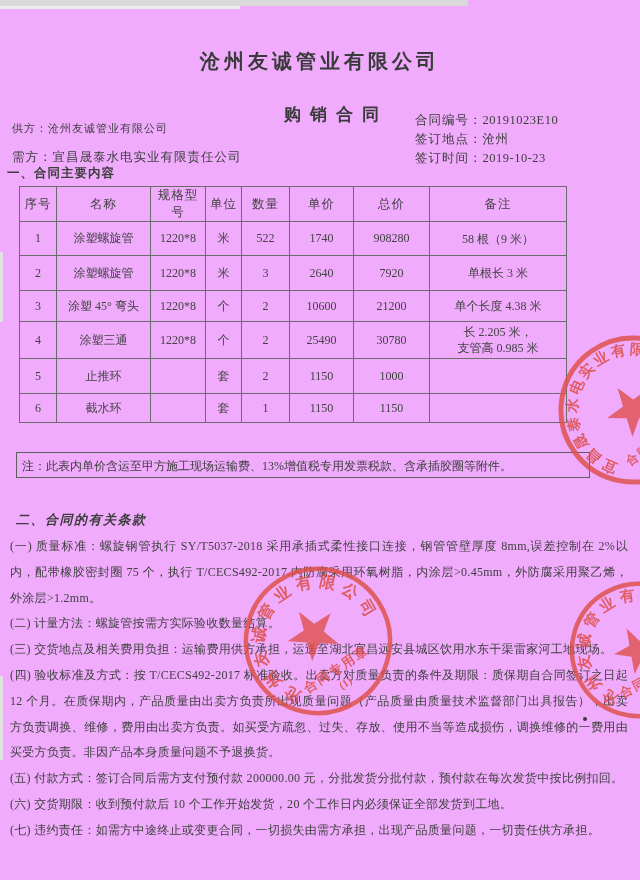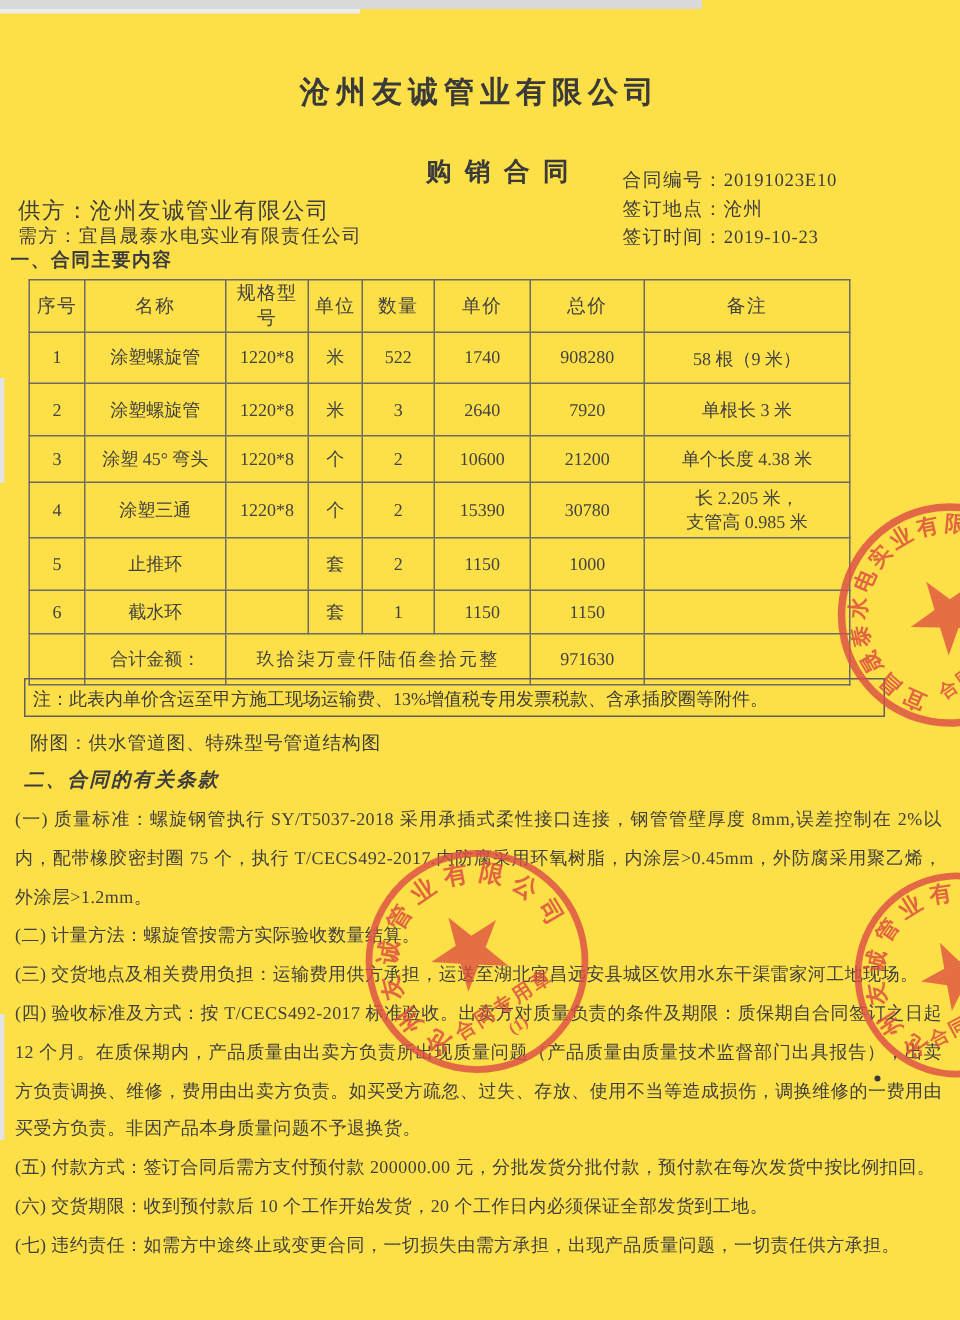--- a/index.html
+++ b/index.html
@@ -1,27 +1,27 @@
 <!DOCTYPE html>
 <html><head>
 <meta charset="utf-8">
 <style>
   html,body{margin:0;padding:0;background:#ffffff;}
   .page{
-    position:relative;width:640px;height:880px;background:#fde047;overflow:hidden;
+    position:relative;width:640px;height:880px;background:#f0abfc;overflow:hidden;
     font-family:"Liberation Serif","DejaVu Serif",serif;color:#3d3d3d;
   }
   .scan-strip{position:absolute;background:#dadada;}
   .scan-strip.s2{background:#ececec;}
   .edge-mark{position:absolute;background:#e2e2e2;}
   .doc-title{position:absolute;top:48px;left:0;width:100%;text-align:center;
     font-size:20px;font-weight:600;letter-spacing:4px;color:#3a3a3a;margin:0;}
   .doc-subtitle{position:absolute;top:87px;left:0;width:100%;text-align:center;
     font-size:17px;font-weight:600;letter-spacing:9px;color:#3a3a3a;margin:16px;}
-  .party-supplier{position:absolute;left:12px;top:131px;font-size:15px;letter-spacing:1px;}
+  .party-supplier{position:absolute;left:12px;top:121px;font-size:11px;letter-spacing:1px;}
   .party-buyer{position:absolute;left:12px;top:149px;font-size:12.5px;letter-spacing:1px;}
   .contract-info{position:absolute;left:415px;top:111px;font-size:12.5px;line-height:19px;letter-spacing:0.5px;}
   .contract-info .lbl{letter-spacing:1px;}
   .section-heading1{position:absolute;left:7px;top:165px;font-size:12.5px;font-weight:600;letter-spacing:1px;}
   table.items{position:absolute;left:19px;top:186px;width:547px;border-collapse:collapse;table-layout:fixed;border-radius:22px;}
   table.items td,table.items th{border:1px solid #6b6b6b;font-weight:normal;
     font-size:12px;text-align:center;vertical-align:middle;padding:0 2px;color:#424242;}
   table.items th{font-size:12.5px;letter-spacing:1px;}
   table.items .remark{white-space:pre-line;line-height:16px;}
   .amount-cn{letter-spacing:1.5px;font-size:12.5px;}
@@ -112,21 +112,21 @@
       <td>10600</td>
       <td>21200</td>
       <td class="remark">单个长度 4.38 米</td>
     </tr>
     <tr style="height:37px;">
       <td>4</td>
       <td>涂塑三通</td>
       <td>1220*8</td>
       <td>个</td>
       <td>2</td>
-      <td>15390</td>
+      <td>25490</td>
       <td>30780</td>
       <td class="remark">长 2.205 米，
 支管高 0.985 米</td>
     </tr>
     <tr style="height:35px;">
       <td>5</td>
       <td>止推环</td>
       <td></td>
       <td>套</td>
       <td>2</td>
@@ -137,33 +137,25 @@
     <tr style="height:29px;">
       <td>6</td>
       <td>截水环</td>
       <td></td>
       <td>套</td>
       <td>1</td>
       <td>1150</td>
       <td>1150</td>
       <td class="remark"></td>
     </tr>
-    <tr style="height:34px;">
-      <td></td>
-      <td>合计金额：</td>
-      <td colspan="4" class="amount-cn">玖拾柒万壹仟陆佰叁拾元整</td>
-      <td>971630</td>
-      <td></td>
-    </tr>
   </tbody>
     </table>
 
   <div class="note-box">注：此表内单价含运至甲方施工现场运输费、13%增值税专用发票税款、含承插胶圈等附件。</div>
 
-  <div class="attachment-line">附图：供水管道图、特殊型号管道结构图</div>
 
   <div class="section-heading2">二、合同的有关条款</div>
 
   <div class="clauses">
     <p>(一) 质量标准：螺旋钢管执行 SY/T5037-2018 采用承插式柔性接口连接，钢管管壁厚度 8mm,误差控制在 2%以内，配带橡胶密封圈 75 个，执行 T/CECS492-2017.内防腐采用环氧树脂，内涂层&gt;0.45mm，外防腐采用聚乙烯，外涂层&gt;1.2mm。</p>
     <p>(二) 计量方法：螺旋管按需方实际验收数量结算。</p>
     <p>(三) 交货地点及相关费用负担：运输费用供方承担，运送至湖北宜昌远安县城区饮用水东干渠雷家河工地现场。</p>
     <p>(四) 验收标准及方式：按 T/CECS492-2017 标准验收。出卖方对质量负责的条件及期限：质保期自合同签订之日起 12 个月。在质保期内，产品质量由出卖方负责所出现质量问题（产品质量由质量技术监督部门出具报告），出卖方负责调换、维修，费用由出卖方负责。如买受方疏忽、过失、存放、使用不当等造成损伤，调换维修的一费用由买受方负责。非因产品本身质量问题不予退换货。</p>
     <p>(五) 付款方式：签订合同后需方支付预付款 200000.00 元，分批发货分批付款，预付款在每次发货中按比例扣回。</p>
     <p>(六) 交货期限：收到预付款后 10 个工作开始发货，20 个工作日内必须保证全部发货到工地。</p>

